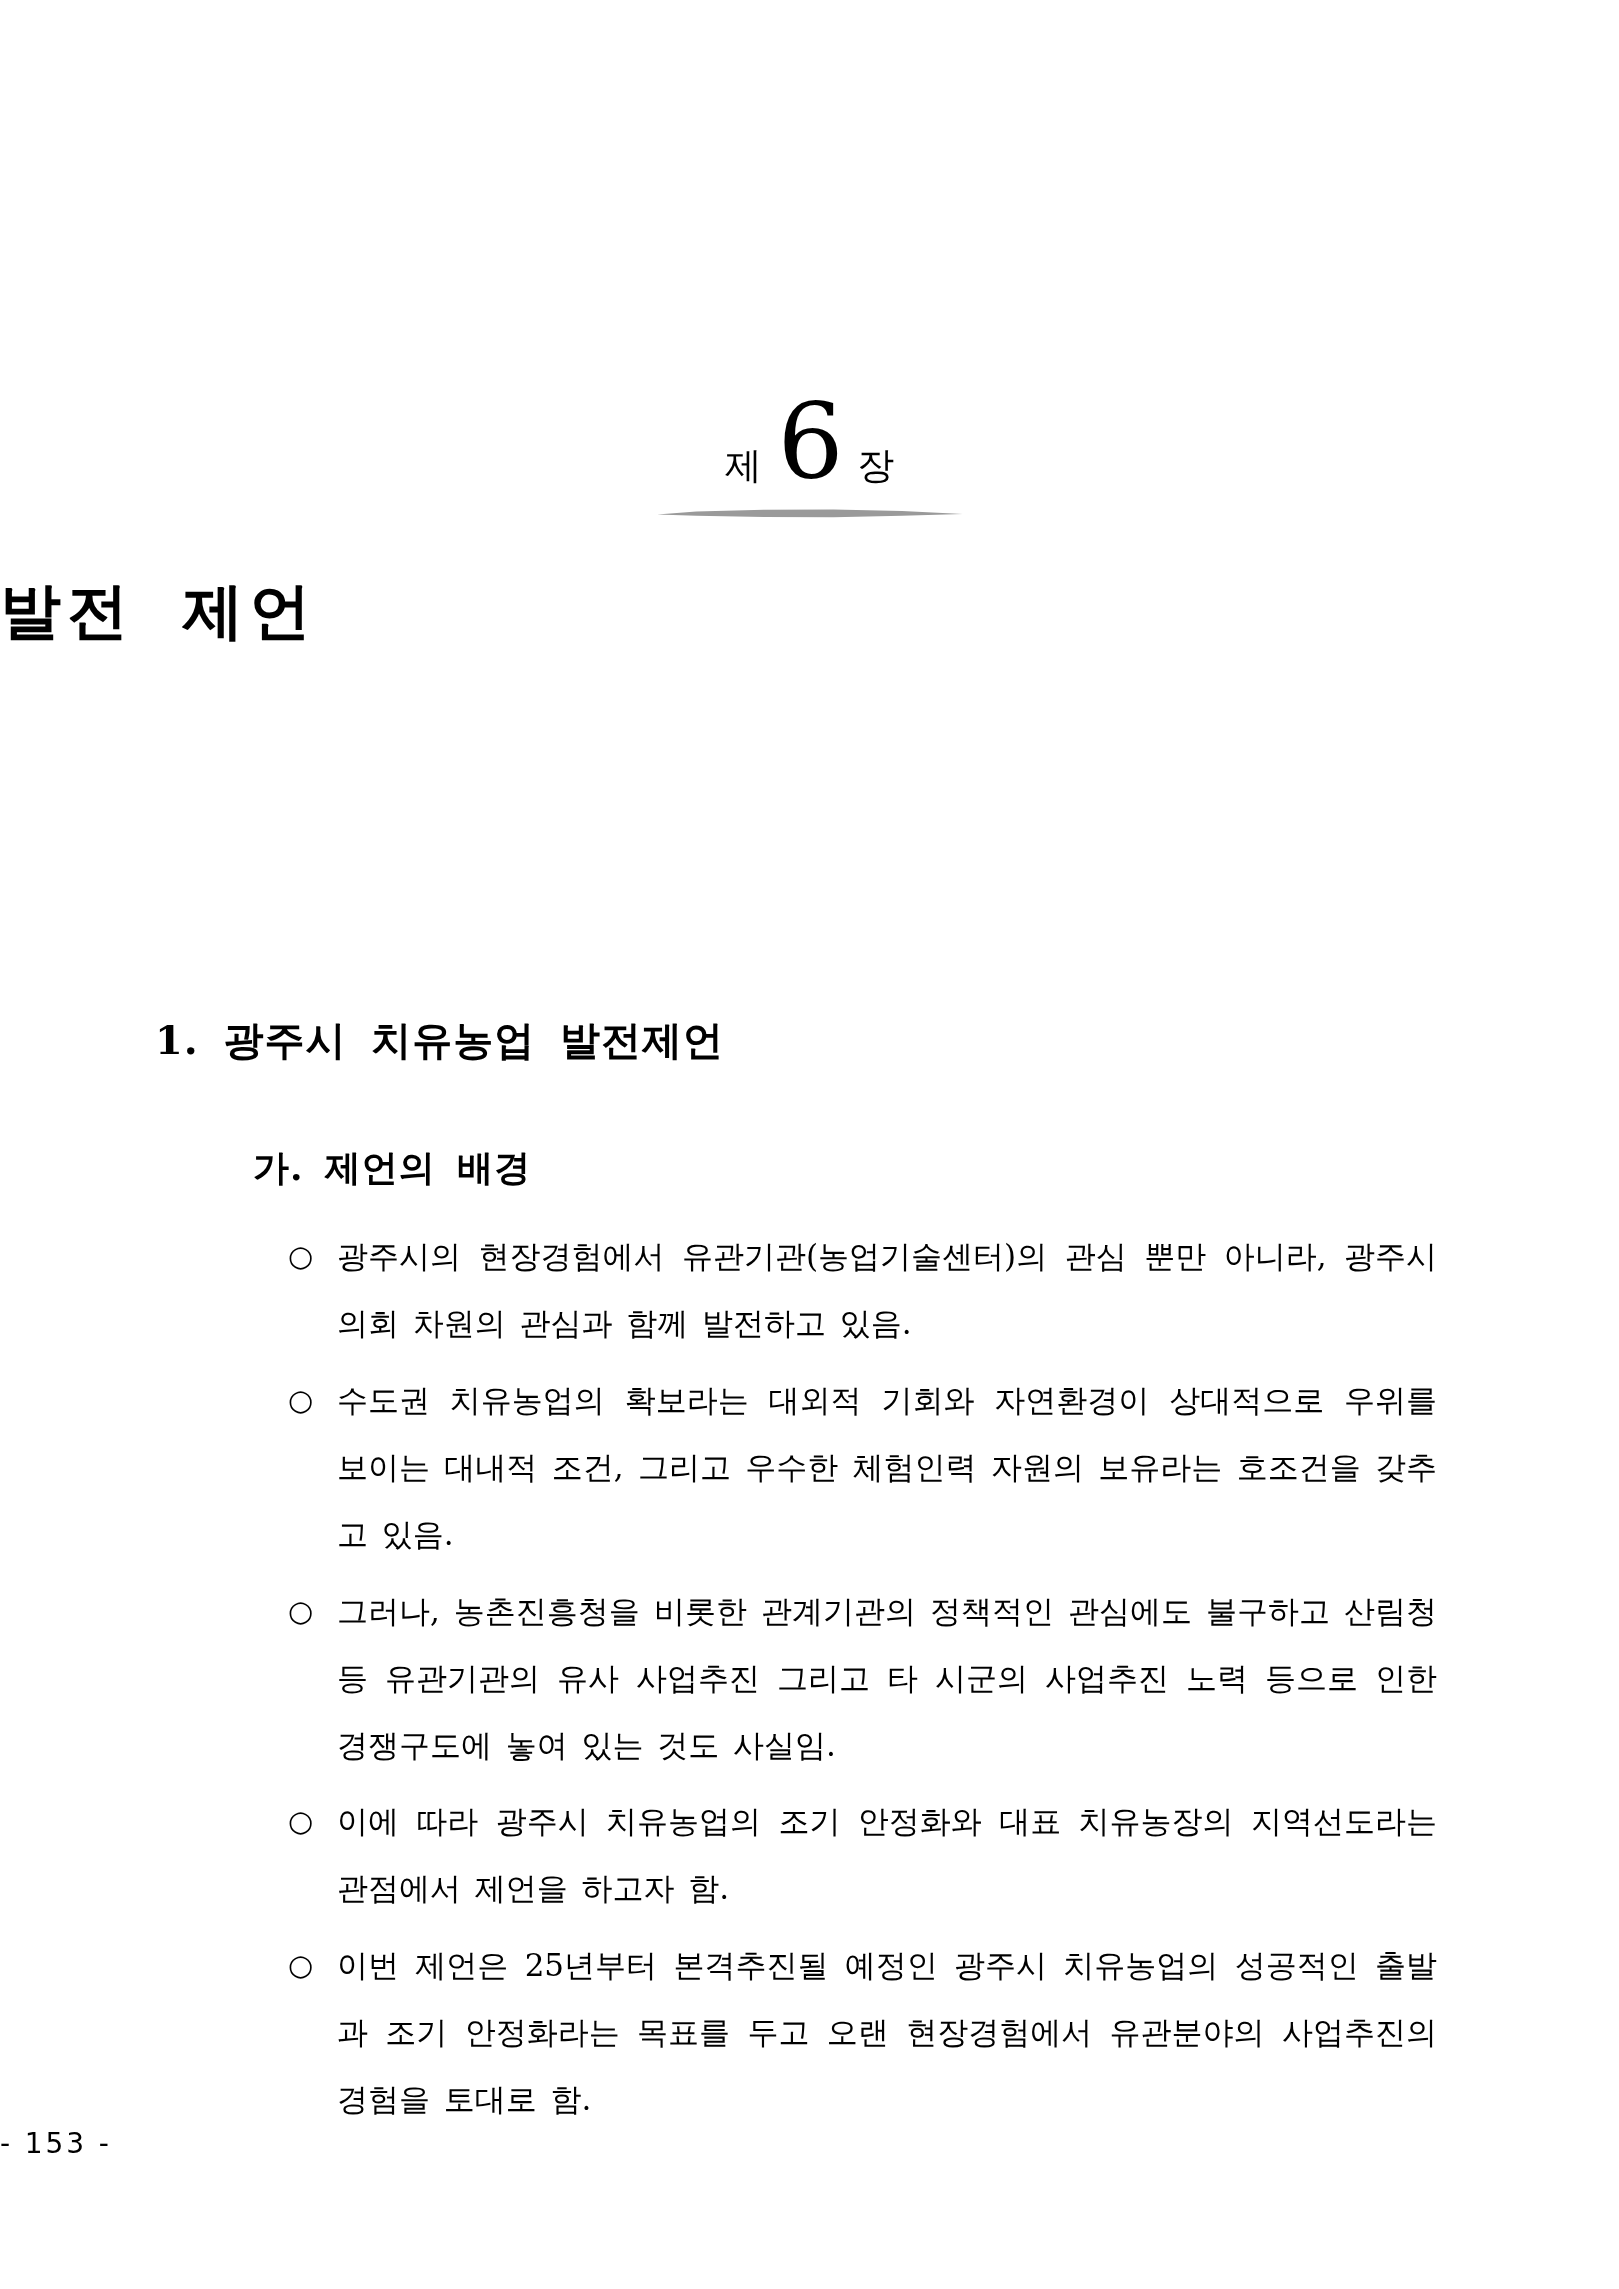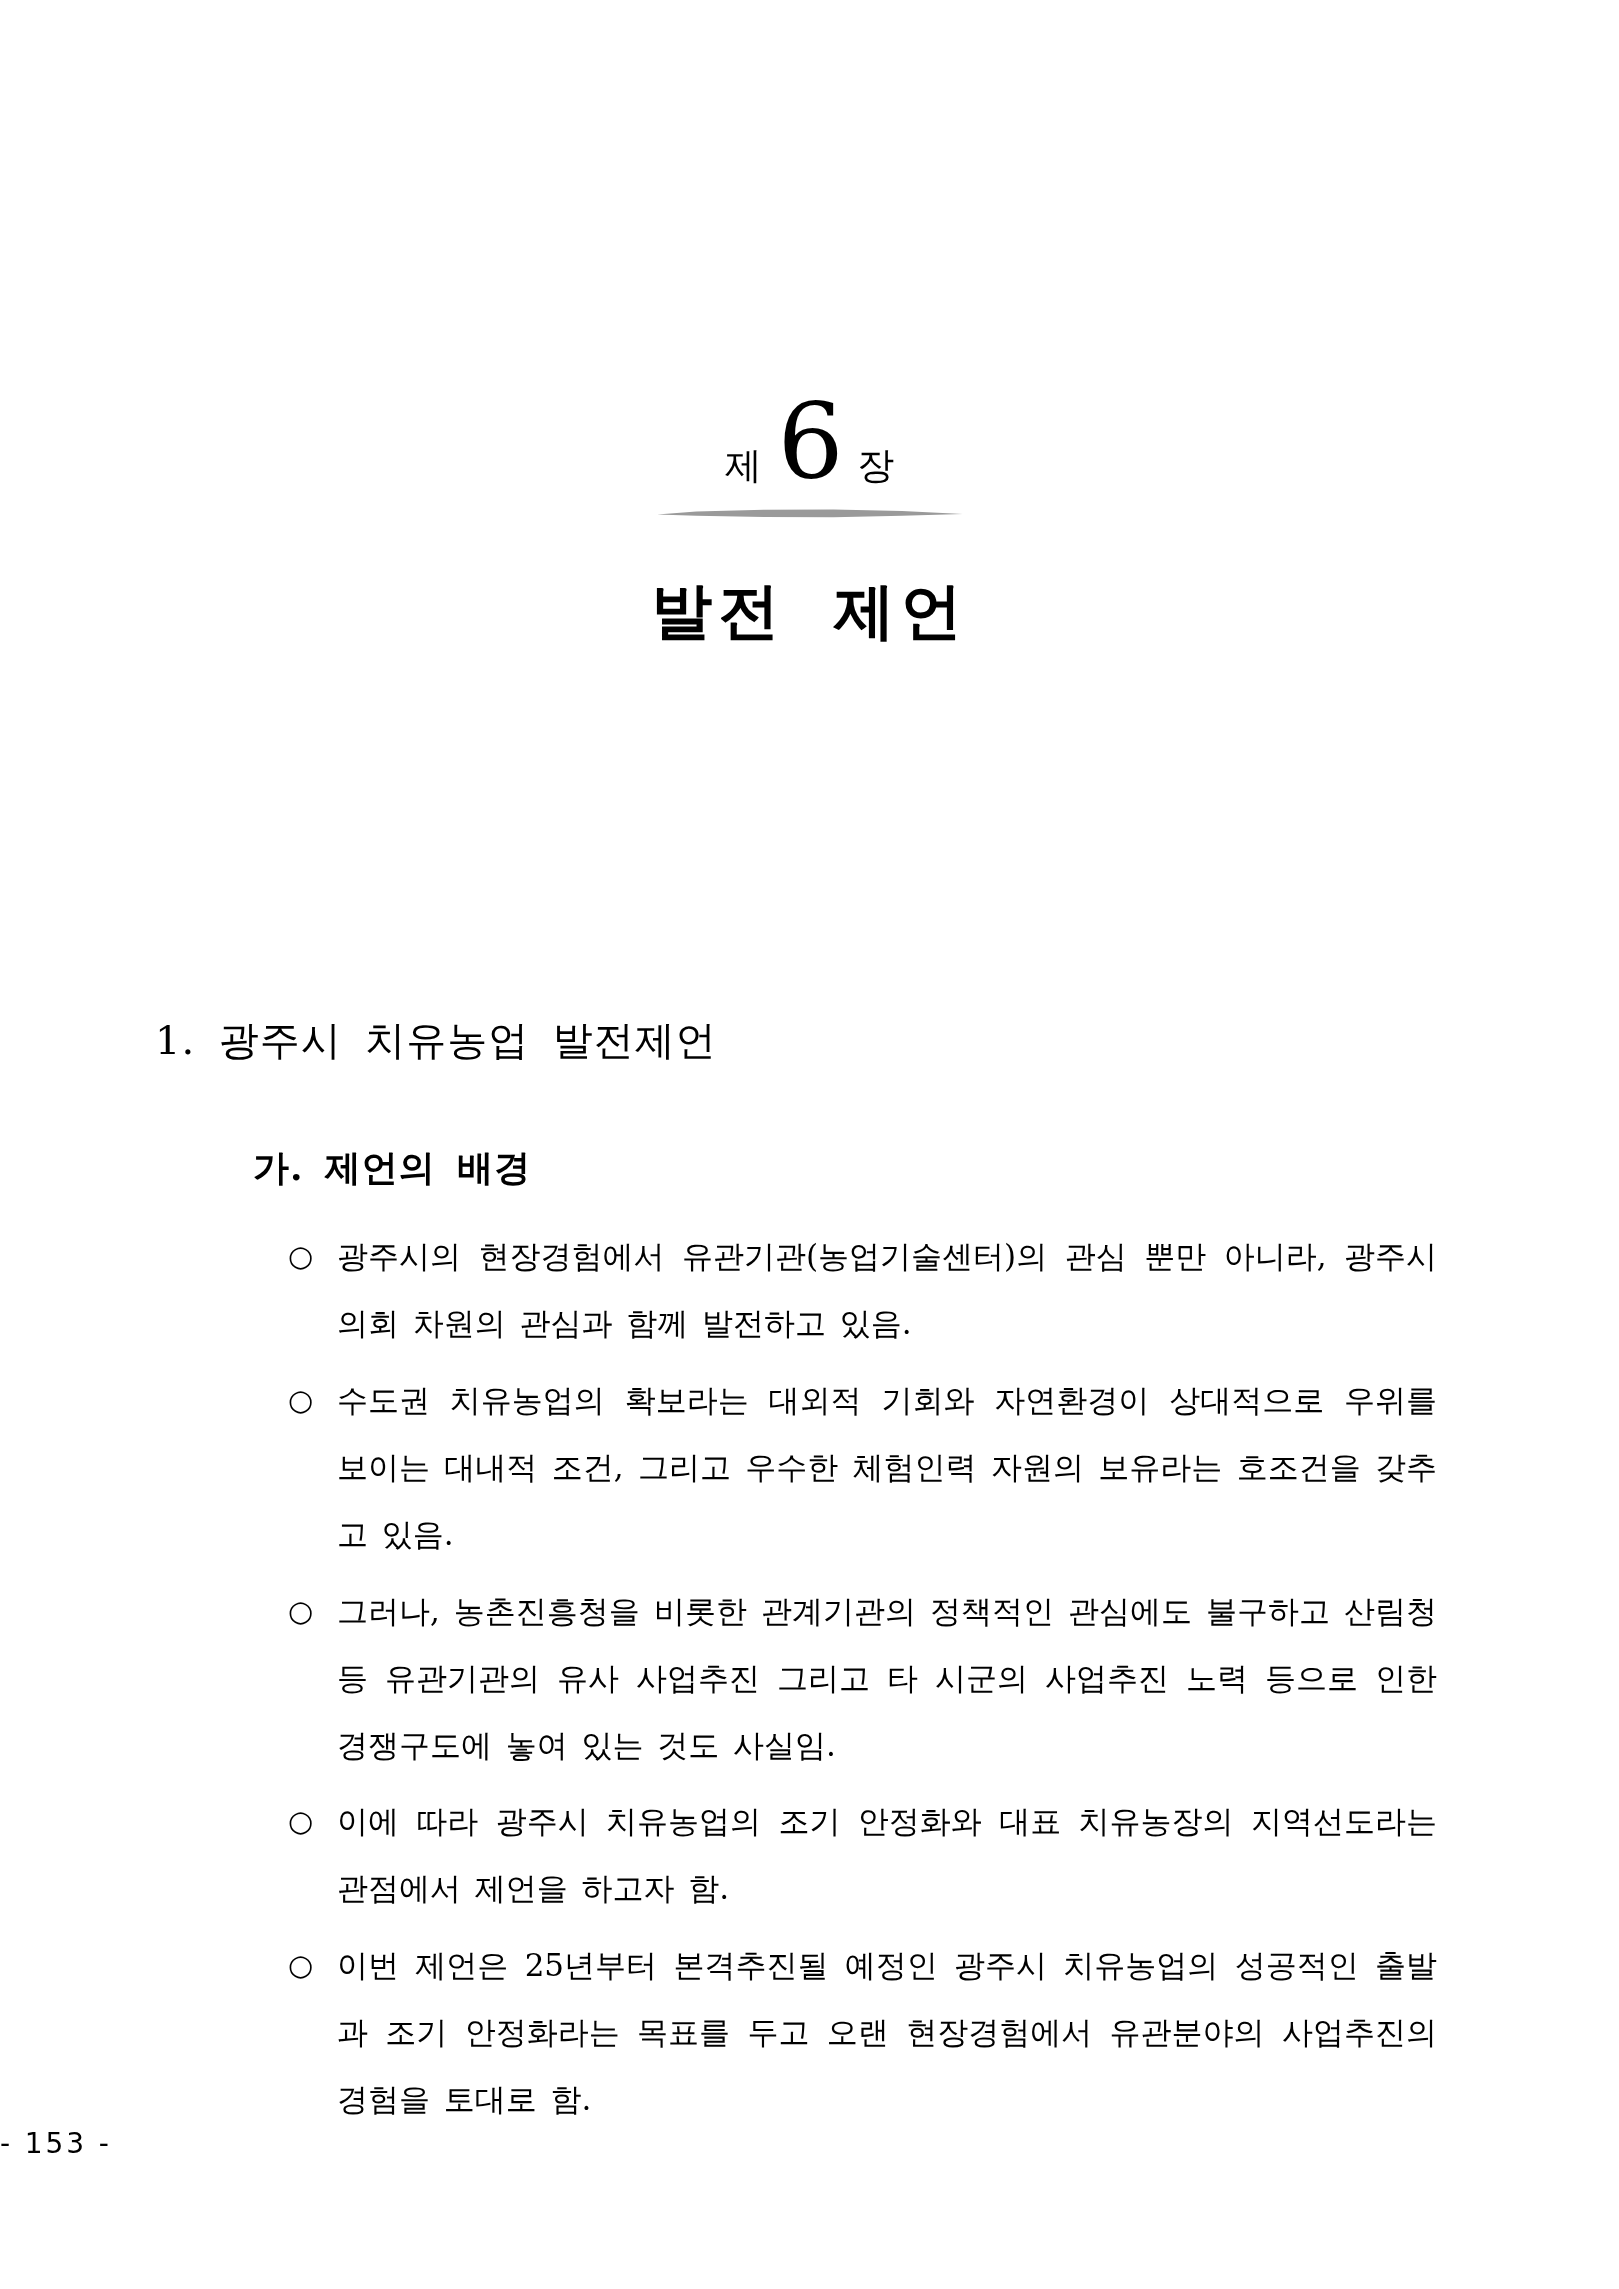--- a/index.html
+++ b/index.html
@@ -46,34 +46,33 @@
     display: flex;
     justify-content: center;
   }
 
   
   .doc-title {
     position: absolute;
     top: 571px;
     left: 0;
     width: 100%;
-    text-align: center;
     font-size: 61px;
     font-weight: bold;
     letter-spacing: 5.9px;
     word-spacing: 21.6px;
     line-height: 1.3;
   }
 
   .section-heading {
     position: absolute;
     top: 1013px;
     left: 155px;
     font-size: 40px;
-    font-weight: normal;
+    font-weight: bold;
     letter-spacing: 1px;
     word-spacing: 9.8px;
   }
 
   .subsection-heading {
     position: absolute;
     top: 1144px;
     left: 208px;
     font-size: 36px;
     font-weight: bold;

